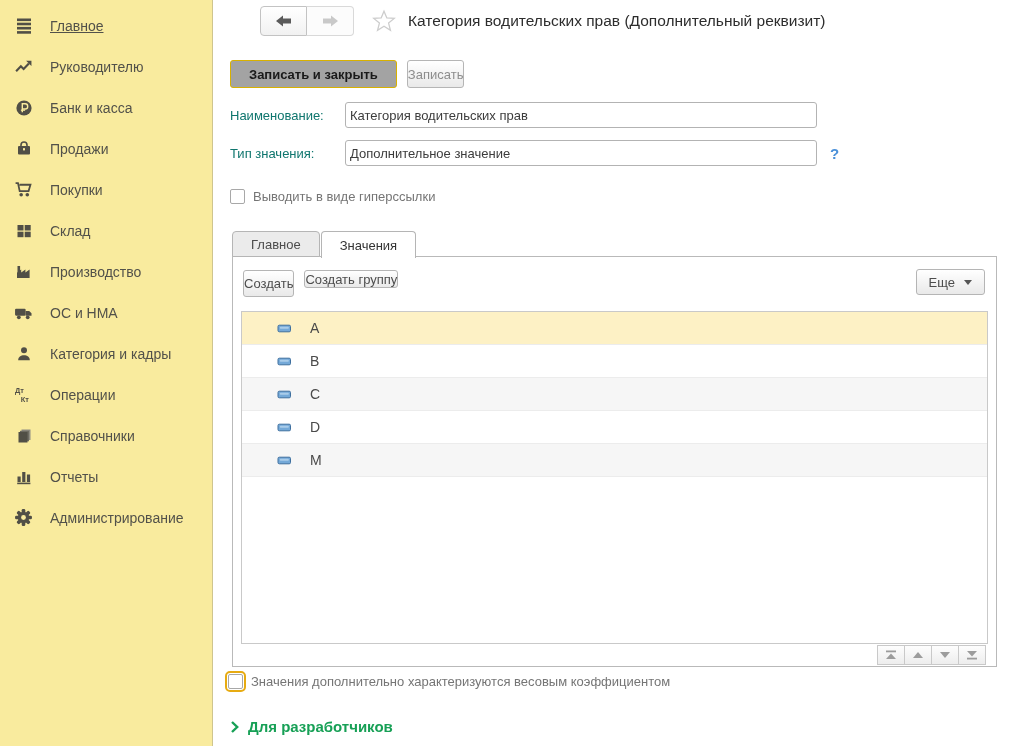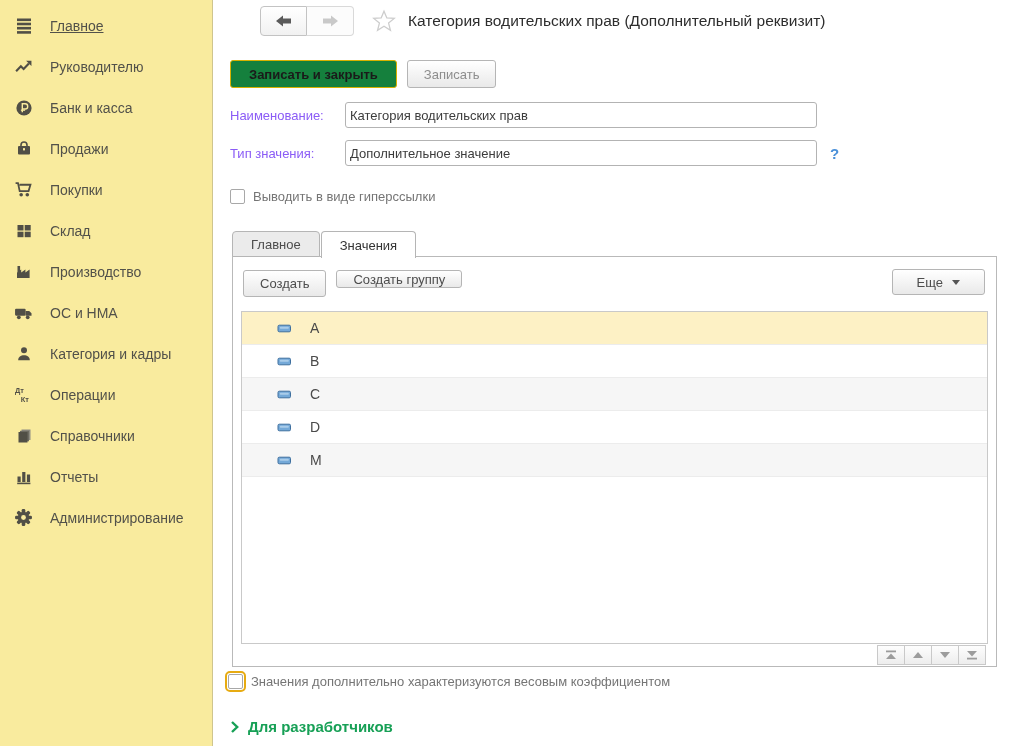--- a/index.html
+++ b/index.html
@@ -30,31 +30,31 @@
     width:47px; height:30px; display:flex; align-items:center; justify-content:center;
     background:linear-gradient(#ffffff,#f1f1f1); border:1px solid #c3c3c3;
   }
   .navbtn.back { border-radius:4px 0 0 4px; }
   .navbtn.fwd  { border-radius:0 4px 4px 0; border-left:none; border-color:#d9d9d9; background:#fcfcfc; }
   .star { margin-left:18px; width:24px; height:24px; }
   .page-title { margin-left:12px; font-size:15.5px; color:#2d2d2d; white-space:nowrap; }
 
   .toolbar-row { position:absolute; left:16px; top:60px; display:flex; }
   .btn {
-    height:28px; padding:0 16px; font-size:13px; border-radius:3px; cursor:pointer;
+    height:28px; padding:0 0; font-size:13px; border-radius:3px; cursor:pointer;
     border:1px solid #b5b5b5; background:linear-gradient(#ffffff,#e9e9e9); color:#8d8d8d;
     display:flex; align-items:center; justify-content:center; font-family:inherit;
   }
   .btn.primary {
-    background:#15803d; border:1px solid #d8b100; color:#1a1a1a; font-weight:bold; padding:8px 18px;
+    background:#a3a3a3; border:1px solid #d8b100; color:#1a1a1a; font-weight:bold; padding:8px 18px;
   }
   .btn + .btn { margin-left:10px; }
 
   .field-row { position:absolute; left:16px; display:flex; align-items:center; }
-  .field-label { width:115px; font-size:13px; color:#8b5cf6; }
+  .field-label { width:115px; font-size:13px; color:#0f766e; }
   .field-input {
     width:472px; height:26px; border:1px solid #b3b3b3; border-radius:3px;
     font-size:13px; color:#3c3c3c; padding:0 4px; font-family:inherit; background:#fff; outline:none;
   }
   .help-q { margin-left:13px; color:#4a90d9; font-weight:bold; font-size:15px; cursor:pointer; }
 
   .check-row { position:absolute; display:flex; align-items:center; }
   .checkbox {
     width:15px; height:15px; background:#fff; border:1px solid #a8a8a8; border-radius:2px; flex:0 0 15px;
   }
@@ -307,21 +307,21 @@
       <div class="tab active">Значения</div>
     </div>
 
     <div class="panel">
 
       <div class="panel-toolbar">
         <button class="btn" style="color:#4d4d4d; height:27px;">Создать</button>
         <button class="btn" style="color:#4d4d4d; height:18px;">Создать группу</button>
       </div>
 
-      <button class="btn more-btn" style="color:#4d4d4d; height:26px; padding:0 24px;">
+      <button class="btn more-btn" style="color:#4d4d4d; height:26px; padding:0 12px;">
         <span>Еще</span>
         <span class="more-caret">
           <svg width="8" height="5" viewBox="0 0 8 5">
               <polygon points="0,0 8,0 4,5" fill="#555"></polygon>
             </svg>
         </span>
       </button>
 
       <div class="list">
         <div class="list-row selected">

